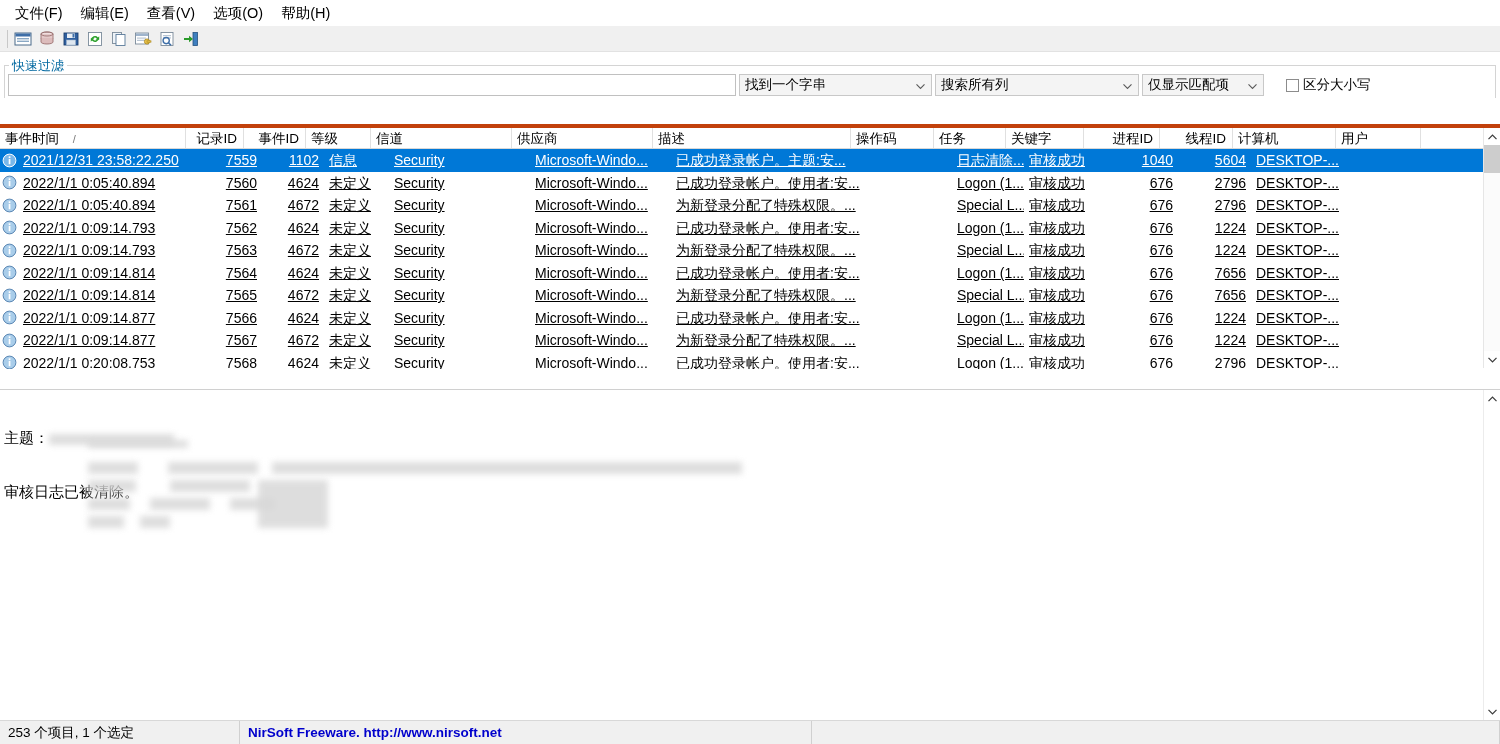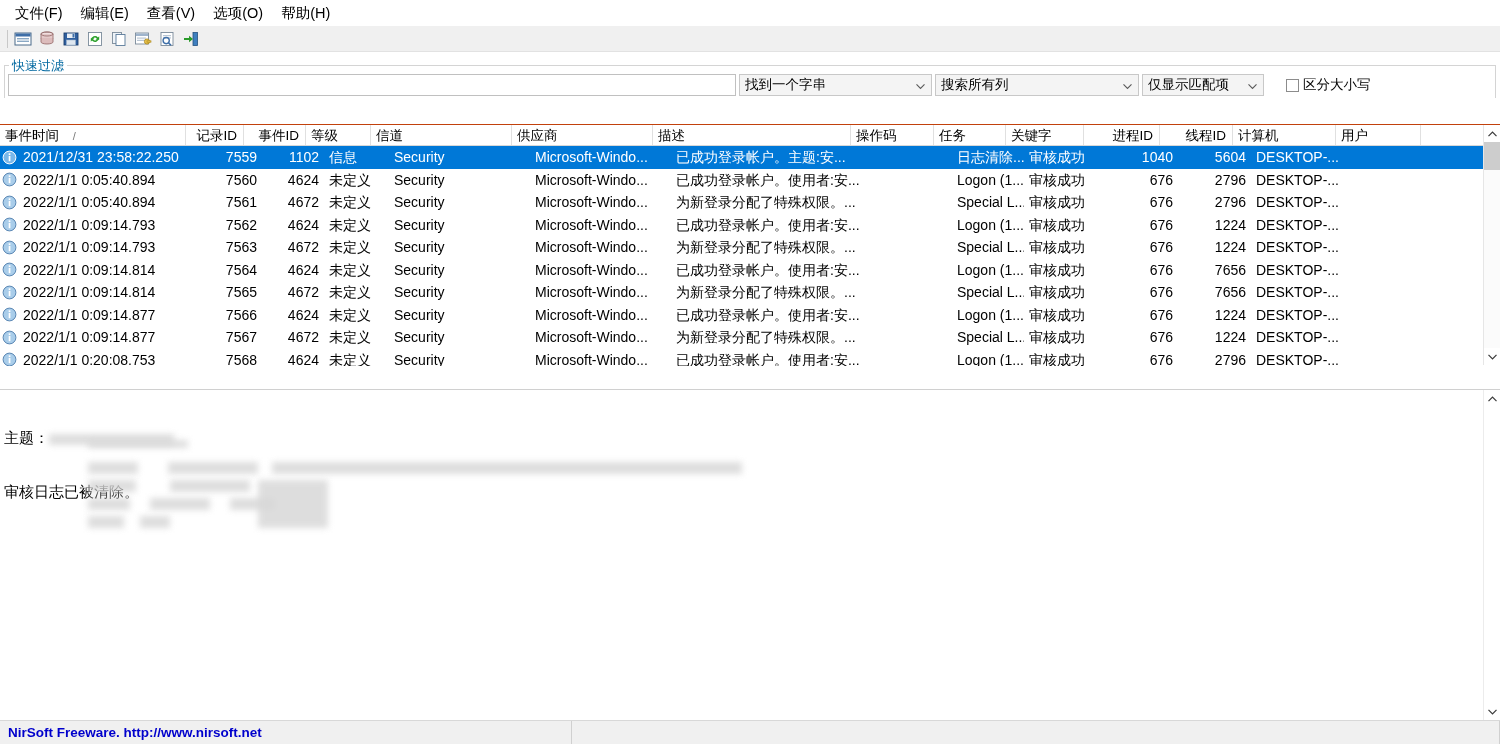--- a/index.html
+++ b/index.html
@@ -128,21 +128,21 @@
     margin-right: 4px;
   }
 
   
   .listview {
     position: absolute;
     left: 0; top: 124px;
     width: 1500px;
     height: 262px;
     background: #ffffff;
-    border-top: 1px solid #c2410c;
+    border-top: 4px solid #c2410c;
   }
   .lv-header {
     display: flex;
     height: 21px;
     background: #ffffff;
     border-bottom: 1px solid #d8d8d8;
     font-size: 13.5px;
     user-select: none;
   }
   .lv-header .hcell {
@@ -167,20 +167,21 @@
     height: 220px;
     overflow: hidden;
   }
   .lv-row {
     display: flex;
     height: 22.5px;
     align-items: center;
     font-size: 14px;
     white-space: nowrap;
     cursor: default;
+    text-decoration: underline;
   }
   .lv-row.selected {
     background: #0078d7;
     color: #ffffff;
   }
   .lv-row .cell {
     padding: 0 5px;
     overflow: hidden;
     white-space: nowrap;
     line-height: 22px;
@@ -813,17 +814,18 @@
     </div>
     <div class="dv-down">
       <svg width="9" height="6" viewBox="0 0 9 6">
           <path d="M0.5 0.8 L4.5 5 L8.5 0.8" fill="none" stroke="#3a3a3a" stroke-width="1.2"></path>
         </svg>
     </div>
   </div>
 </div>
 
 <div class="statusbar">
+  <div class="sb-pane sb-items">253 个项目, 1 个选定</div>
   <div class="sb-pane sb-link">
     <a>NirSoft Freeware.  http://www.nirsoft.net</a>
   </div>
   <div class="sb-pane sb-rest"></div>
 </div>
 
 </body></html>

